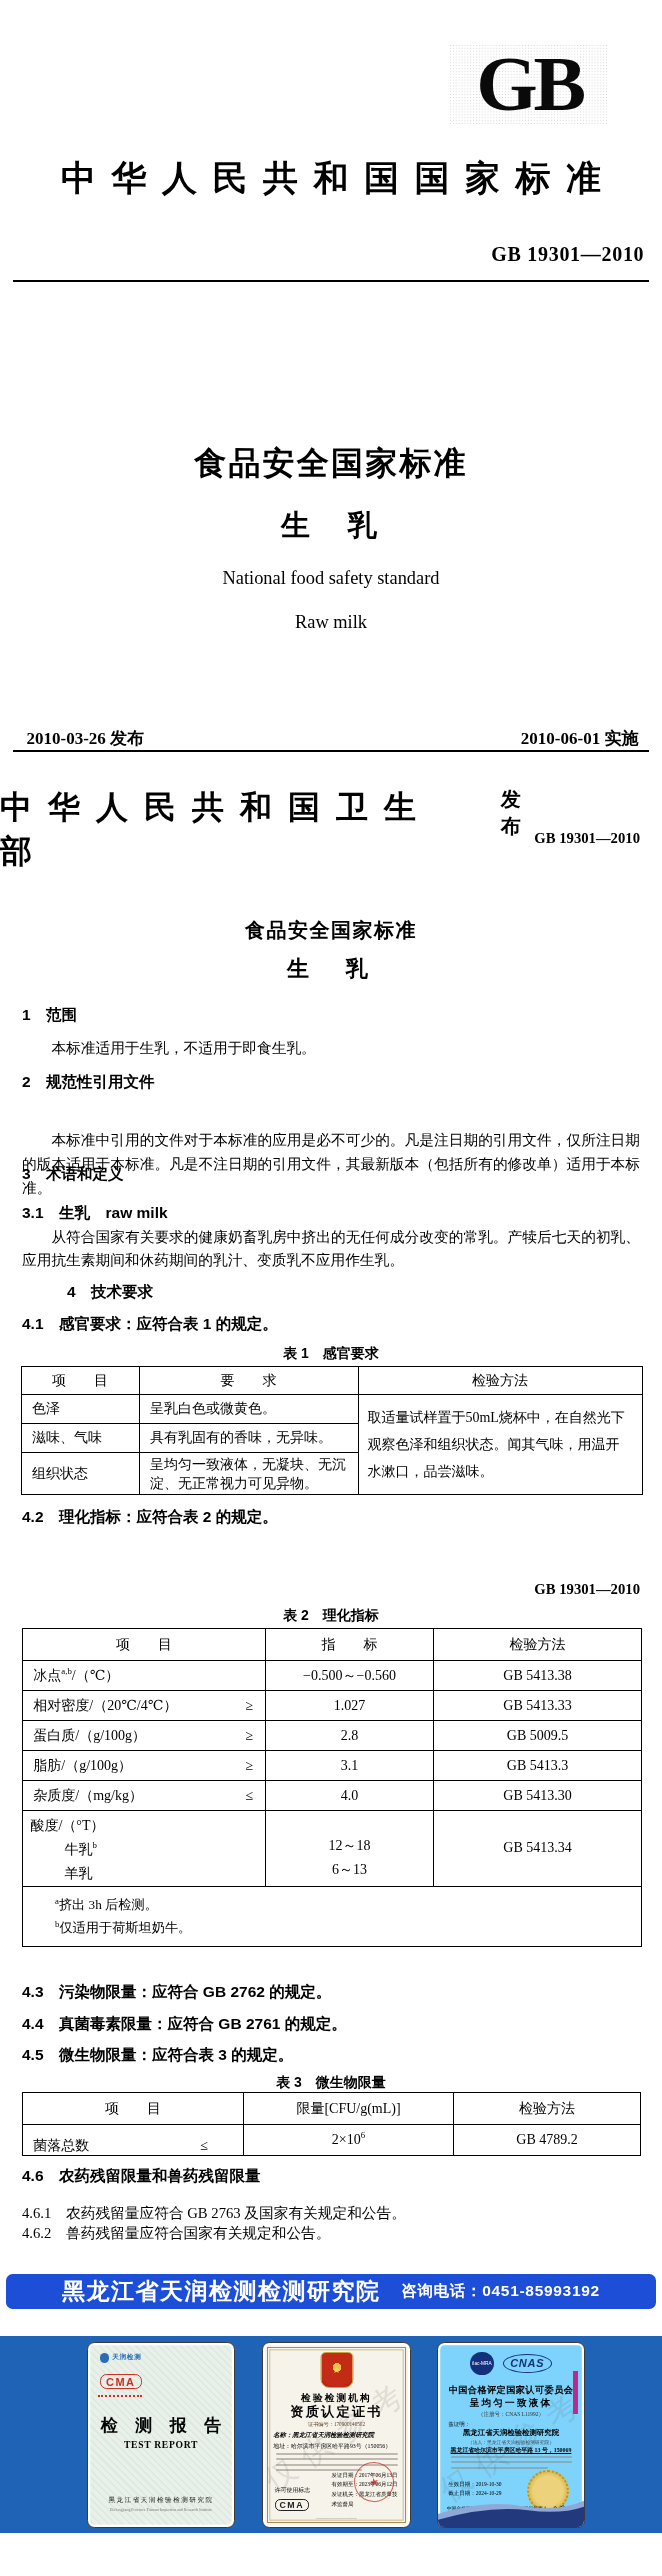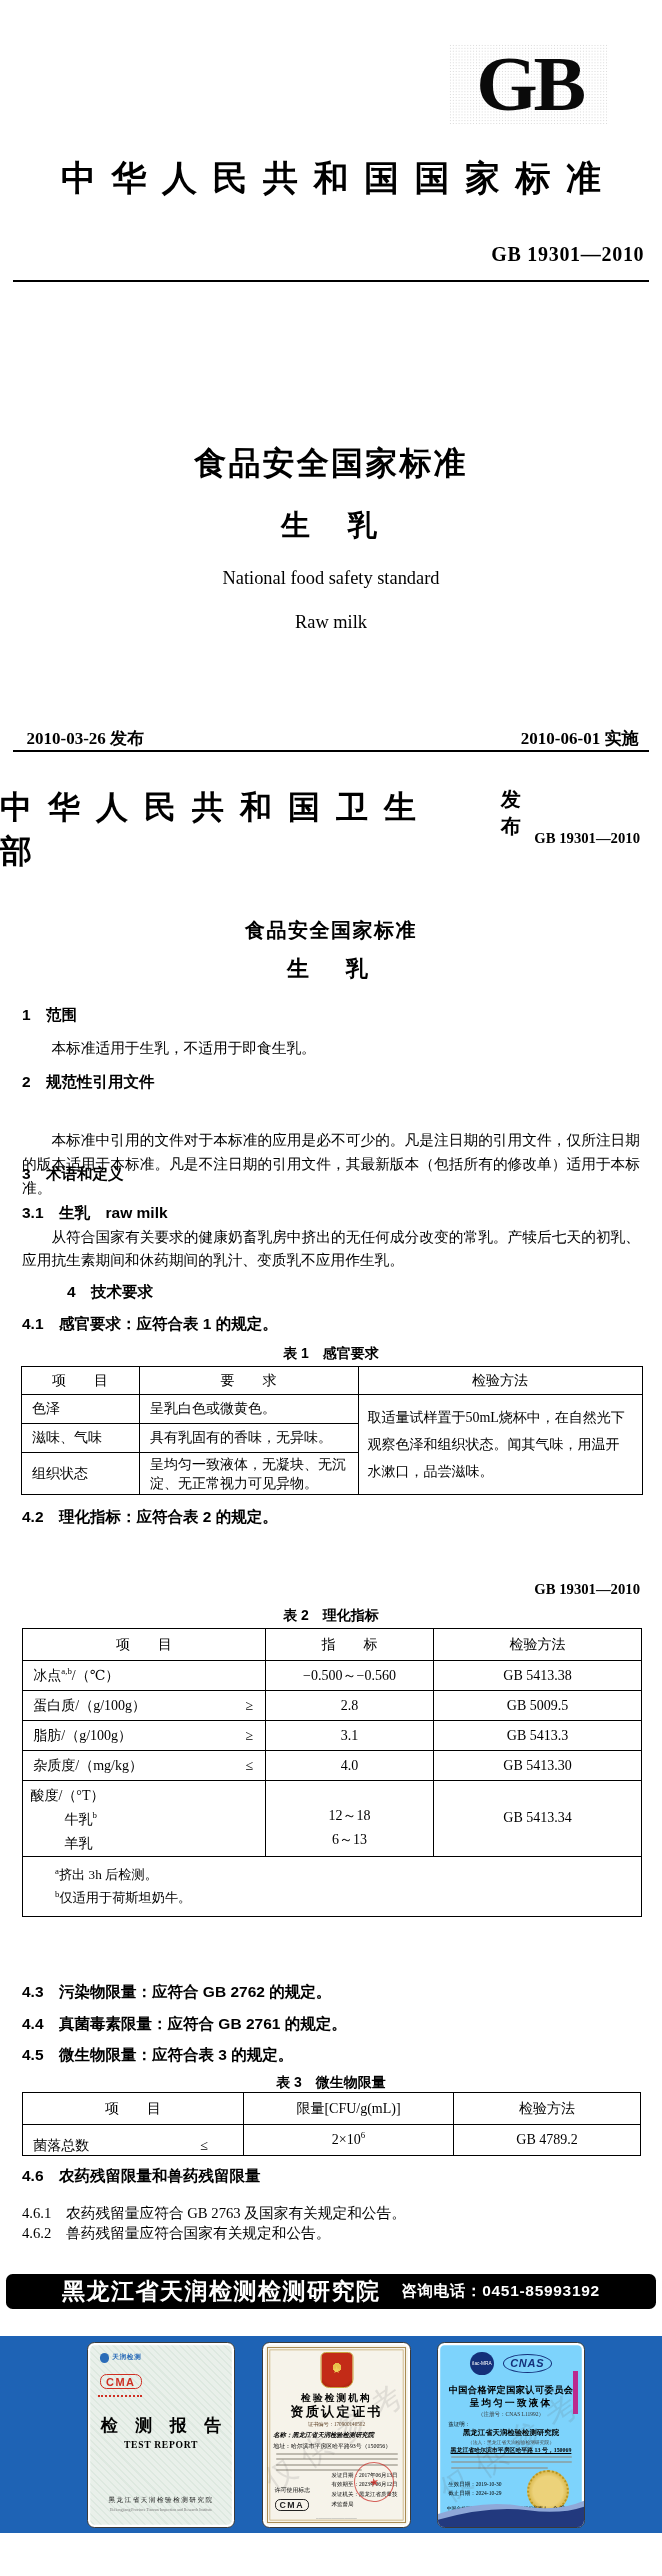--- a/index.html
+++ b/index.html
@@ -219,20 +219,30 @@
               <span><span>冰点</span><sup>a,b</sup><span>/（℃）</span></span>
               <span></span>
             </span>
           </td>
       <td class="center">−0.500～−0.560</td>
       <td class="center">GB 5413.38</td>
     </tr>
     <tr style="height:30px;">
       <td class="c1">
             <span class="flexcell">
+              <span>相对密度/（20℃/4℃）</span>
+              <span>≥</span>
+            </span>
+          </td>
+      <td class="center">1.027</td>
+      <td class="center">GB 5413.33</td>
+    </tr>
+    <tr style="height:30px;">
+      <td class="c1">
+            <span class="flexcell">
               <span>蛋白质/（g/100g）</span>
               <span>≥</span>
             </span>
           </td>
       <td class="center">2.8</td>
       <td class="center">GB 5009.5</td>
     </tr>
     <tr style="height:30px;">
       <td class="c1">
             <span class="flexcell">
@@ -301,21 +311,21 @@
       <td class="center"><span>2×10</span><sup>6</sup></td>
       <td class="center">GB 4789.2</td>
     </tr>
   </tbody>
     </table>
 
   <div class="abs head sans" style="top:2166px;">4.6　农药残留限量和兽药残留限量</div>
   <div class="abs body-p" style="top:2201px;text-indent:0;">4.6.1　农药残留量应符合 GB 2763 及国家有关规定和公告。</div>
   <div class="abs body-p" style="top:2221px;text-indent:0;">4.6.2　兽药残留量应符合国家有关规定和公告。</div>
 
-  <div class="abs banner" style="background: #000000;">
+  <div class="abs banner" style="background: #1d4ed8;">
     <span class="org">黑龙江省天润检测检测研究院</span>
     <span class="phone">咨询电话：0451-85993192</span>
   </div>
 
   <div class="abs footer" style="background: rgb(30, 99, 181);">
 
     <div class="cert cert1">
       <div class="c1-brand">
         <span class="dot"></span>
         <span class="txt">天润检测</span>

